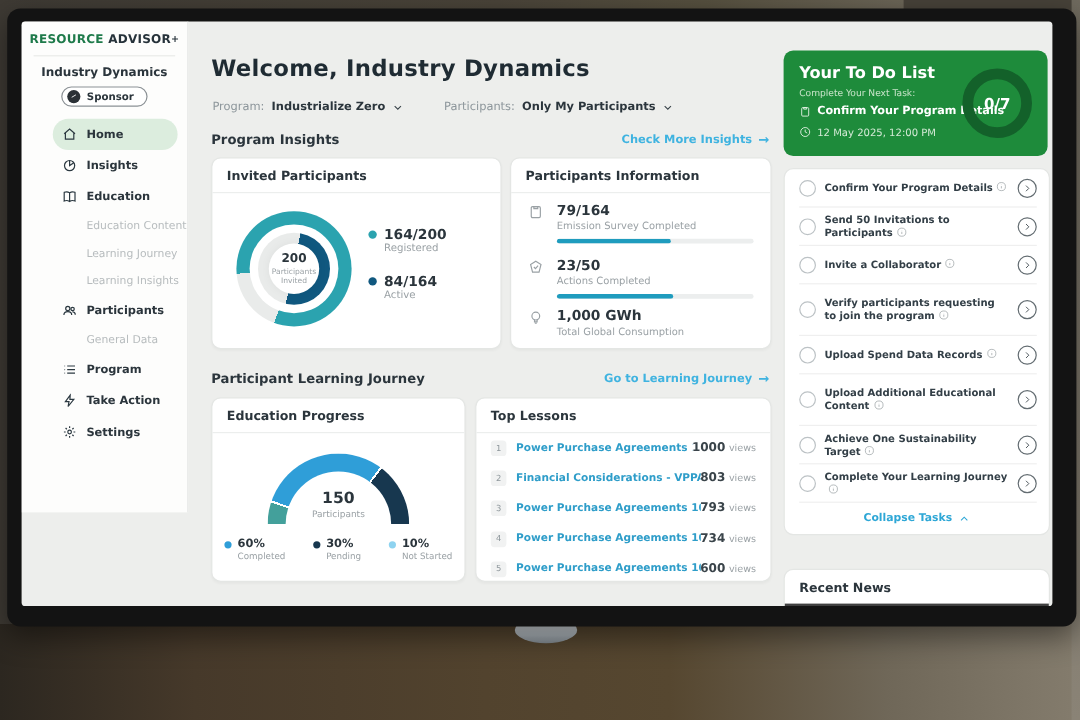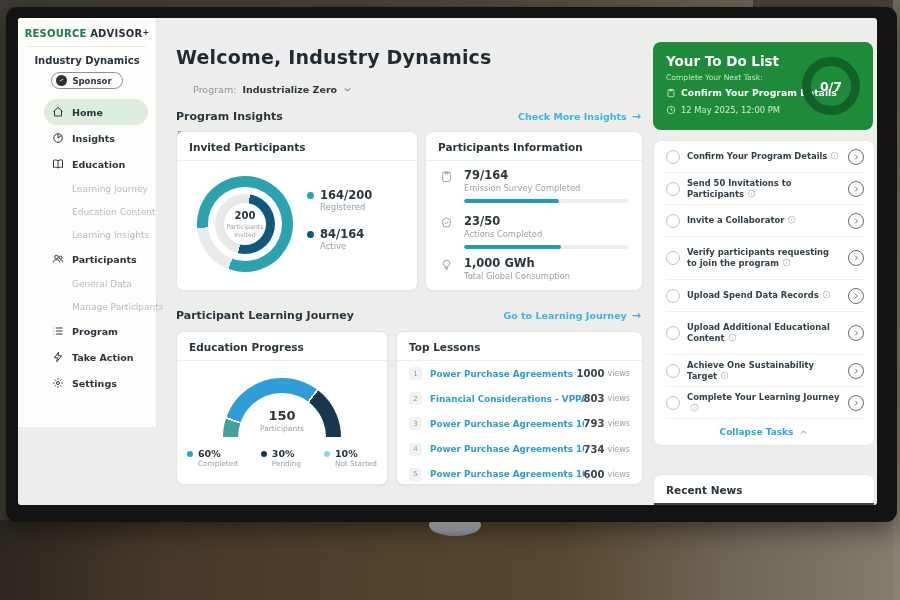--- a/index.html
+++ b/index.html
@@ -29,21 +29,21 @@
   .nav{margin-top:10px;padding-left:18px;}
   .nav-item{display:flex;align-items:center;gap:8px;height:26px;margin:0 8px;padding:0 8px;border-radius:13px;cursor:pointer;}
   .nav-item.active{background:#dcedde;}
   .nav-item svg{width:12px;height:12px;stroke:#2b3840;stroke-width:2;fill:none;flex:0 0 auto;}
   .nav-item .nl{font-size:9.5px;font-weight:bold;color:#2b353c;white-space:nowrap;}
   .nav-sub{height:23px;display:flex;align-items:center;margin:0 8px;padding:0 8px 0 28px;cursor:pointer;}
   .nav-sub .nl{font-size:9px;font-weight:500;color:#b7bcbe;white-space:nowrap;}
 
   
   .welcome{position:absolute;left:158px;top:28px;font-size:19px;font-weight:bold;color:#1f2b33;letter-spacing:.2px;}
-  .filters{position:absolute;left:159px;top:66px;display:flex;gap:34px;align-items:center;flex-direction:column;}
+  .filters{position:absolute;left:159px;top:66px;display:flex;gap:34px;align-items:center;}
   .fgroup{display:flex;align-items:center;gap:6px;cursor:pointer;}
   .flabel{font-size:9.5px;color:#8d969b;}
   .fvalue{font-size:9.5px;font-weight:bold;color:#2b353c;}
   .chev{width:9px;height:9px;stroke:#3a444a;stroke-width:2.4;fill:none;}
   .sec-row{position:absolute;display:flex;justify-content:space-between;align-items:center;width:465px;left:158px;}
   .sec-title{font-size:11px;font-weight:bold;color:#2b353c;}
   .sec-link{display:flex;align-items:center;gap:5px;font-size:9.5px;font-weight:bold;color:#3fb3e0;cursor:pointer;}
   .sec-link .arr{font-size:11px;}
 
   .card{position:absolute;background:#fff;border:1px solid #e4e6e4;border-radius:8px;box-shadow:0 1px 2px rgba(0,0,0,.03);}
@@ -172,42 +172,39 @@
               </svg>
           <span class="nl">Insights</span>
         </div>
         <div class="nav-item">
           <svg viewBox="0 0 24 24">
                 <path d="M12 5.5 C9.5 3.5 5.5 3.5 3 4.5 V19 C5.5 18 9.5 18 12 20 C14.5 18 18.5 18 21 19 V4.5 C18.5 3.5 14.5 3.5 12 5.5 Z M12 5.5 V20"></path>
               </svg>
           <span class="nl">Education</span>
         </div>
         <div class="nav-sub">
+          <span class="nl">Education Content</span>
+        </div>
+        <div class="nav-sub">
           <span class="nl">Learning Journey</span>
-        </div>
-        <div class="nav-sub">
-          <span class="nl">Education Content</span>
         </div>
         <div class="nav-sub">
           <span class="nl">Learning Insights</span>
         </div>
         <div class="nav-item">
           <svg viewBox="0 0 24 24">
                 <circle cx="9" cy="8" r="3.5"></circle>
                 <path d="M2.5 19 C2.5 15 5 13.5 9 13.5 C13 13.5 15.5 15 15.5 19"></path>
                 <circle cx="17" cy="9" r="2.8"></circle>
                 <path d="M16.5 13.6 C19.8 13.8 21.5 15.4 21.5 18.4"></path>
               </svg>
           <span class="nl">Participants</span>
         </div>
         <div class="nav-sub">
           <span class="nl">General Data</span>
-        </div>
-        <div class="nav-sub">
-          <span class="nl">Manage Participants</span>
         </div>
         <div class="nav-item">
           <svg viewBox="0 0 24 24">
                 <path d="M8 6 H21 M8 12 H21 M8 18 H21 M3.5 6 H4.5 M3.5 12 H4.5 M3.5 18 H4.5"></path>
               </svg>
           <span class="nl">Program</span>
         </div>
         <div class="nav-item">
           <svg viewBox="0 0 24 24">
                 <path d="M13 2.5 L5 13.5 H11 L9.5 21.5 L19 9.5 H12.5 Z"></path>

